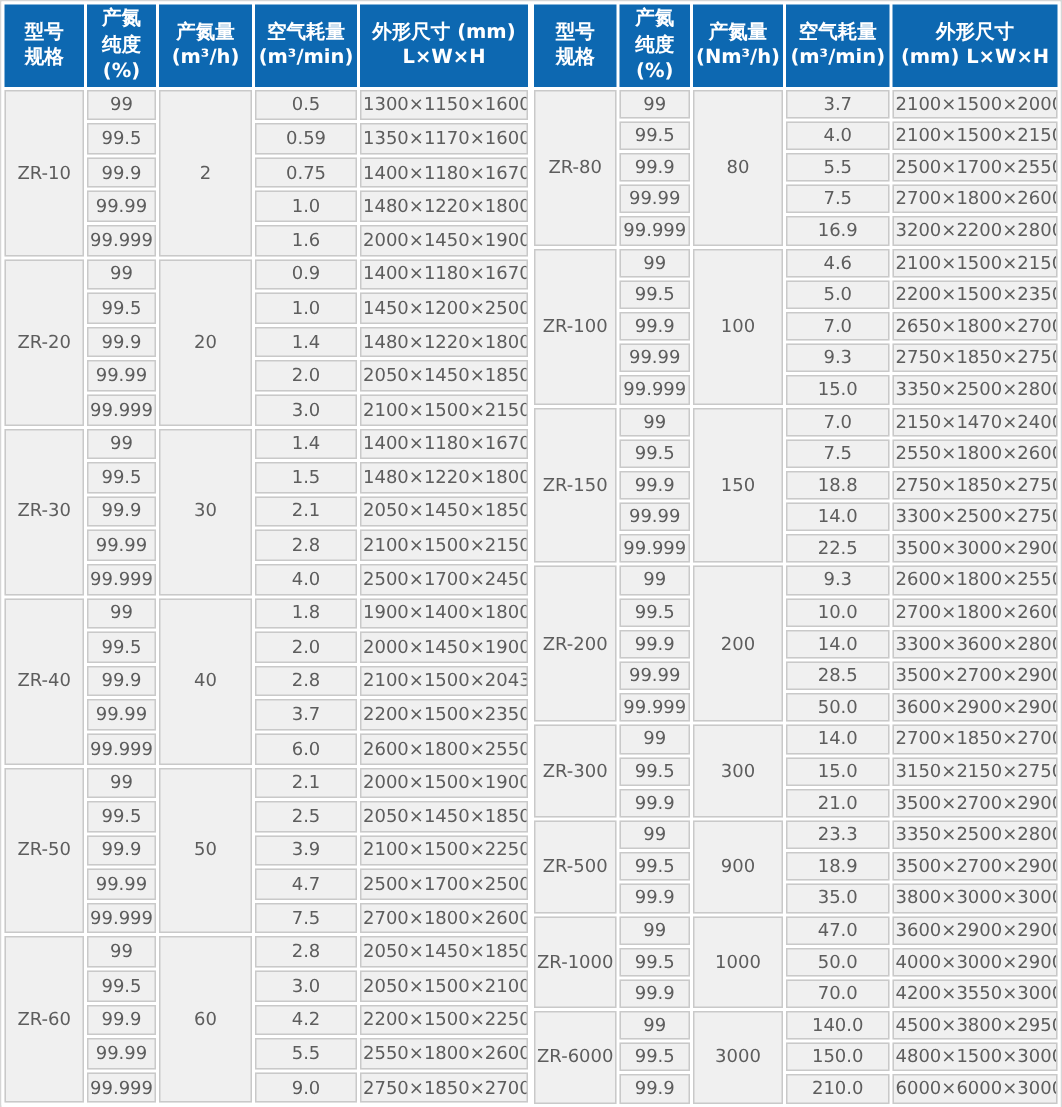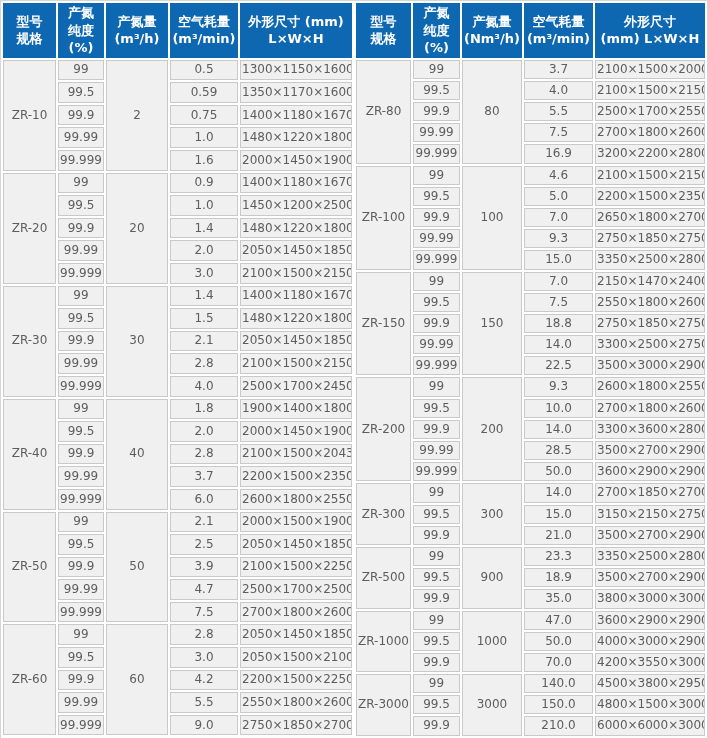--- a/index.html
+++ b/index.html
@@ -398,21 +398,21 @@
           <td>99.5</td>
           <td>50.0</td>
           <td>4000×3000×2900</td>
         </tr>
         <tr>
           <td>99.9</td>
           <td>70.0</td>
           <td>4200×3550×3000</td>
         </tr>
         <tr>
-          <td rowspan="3">ZR-3000</td>
+          <td rowspan="3">ZR-6000</td>
           <td>99</td>
           <td rowspan="3">3000</td>
           <td>140.0</td>
           <td>4500×3800×2950</td>
         </tr>
         <tr>
           <td>99.5</td>
           <td>150.0</td>
           <td>4800×1500×3000</td>
         </tr>

